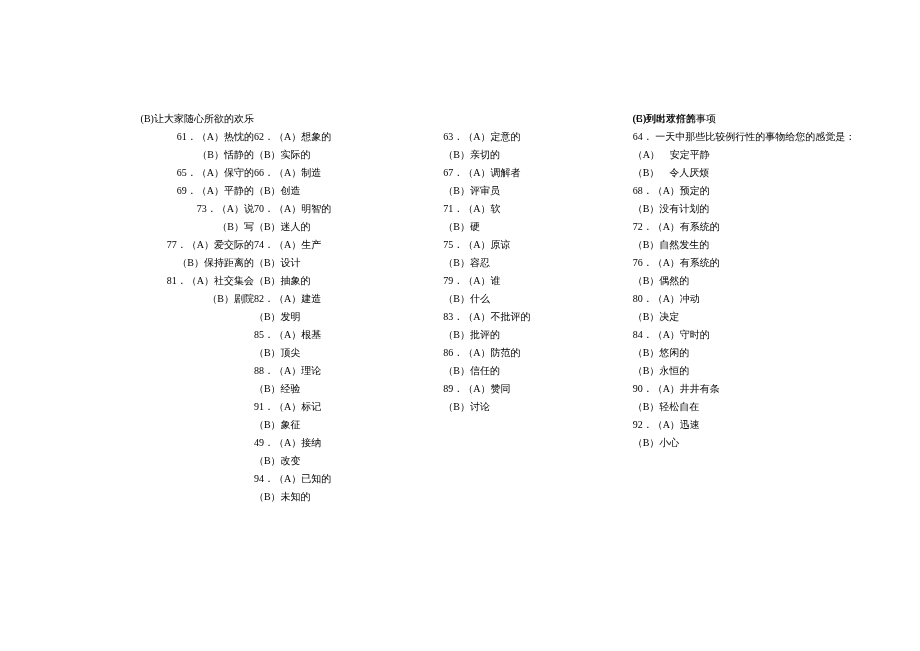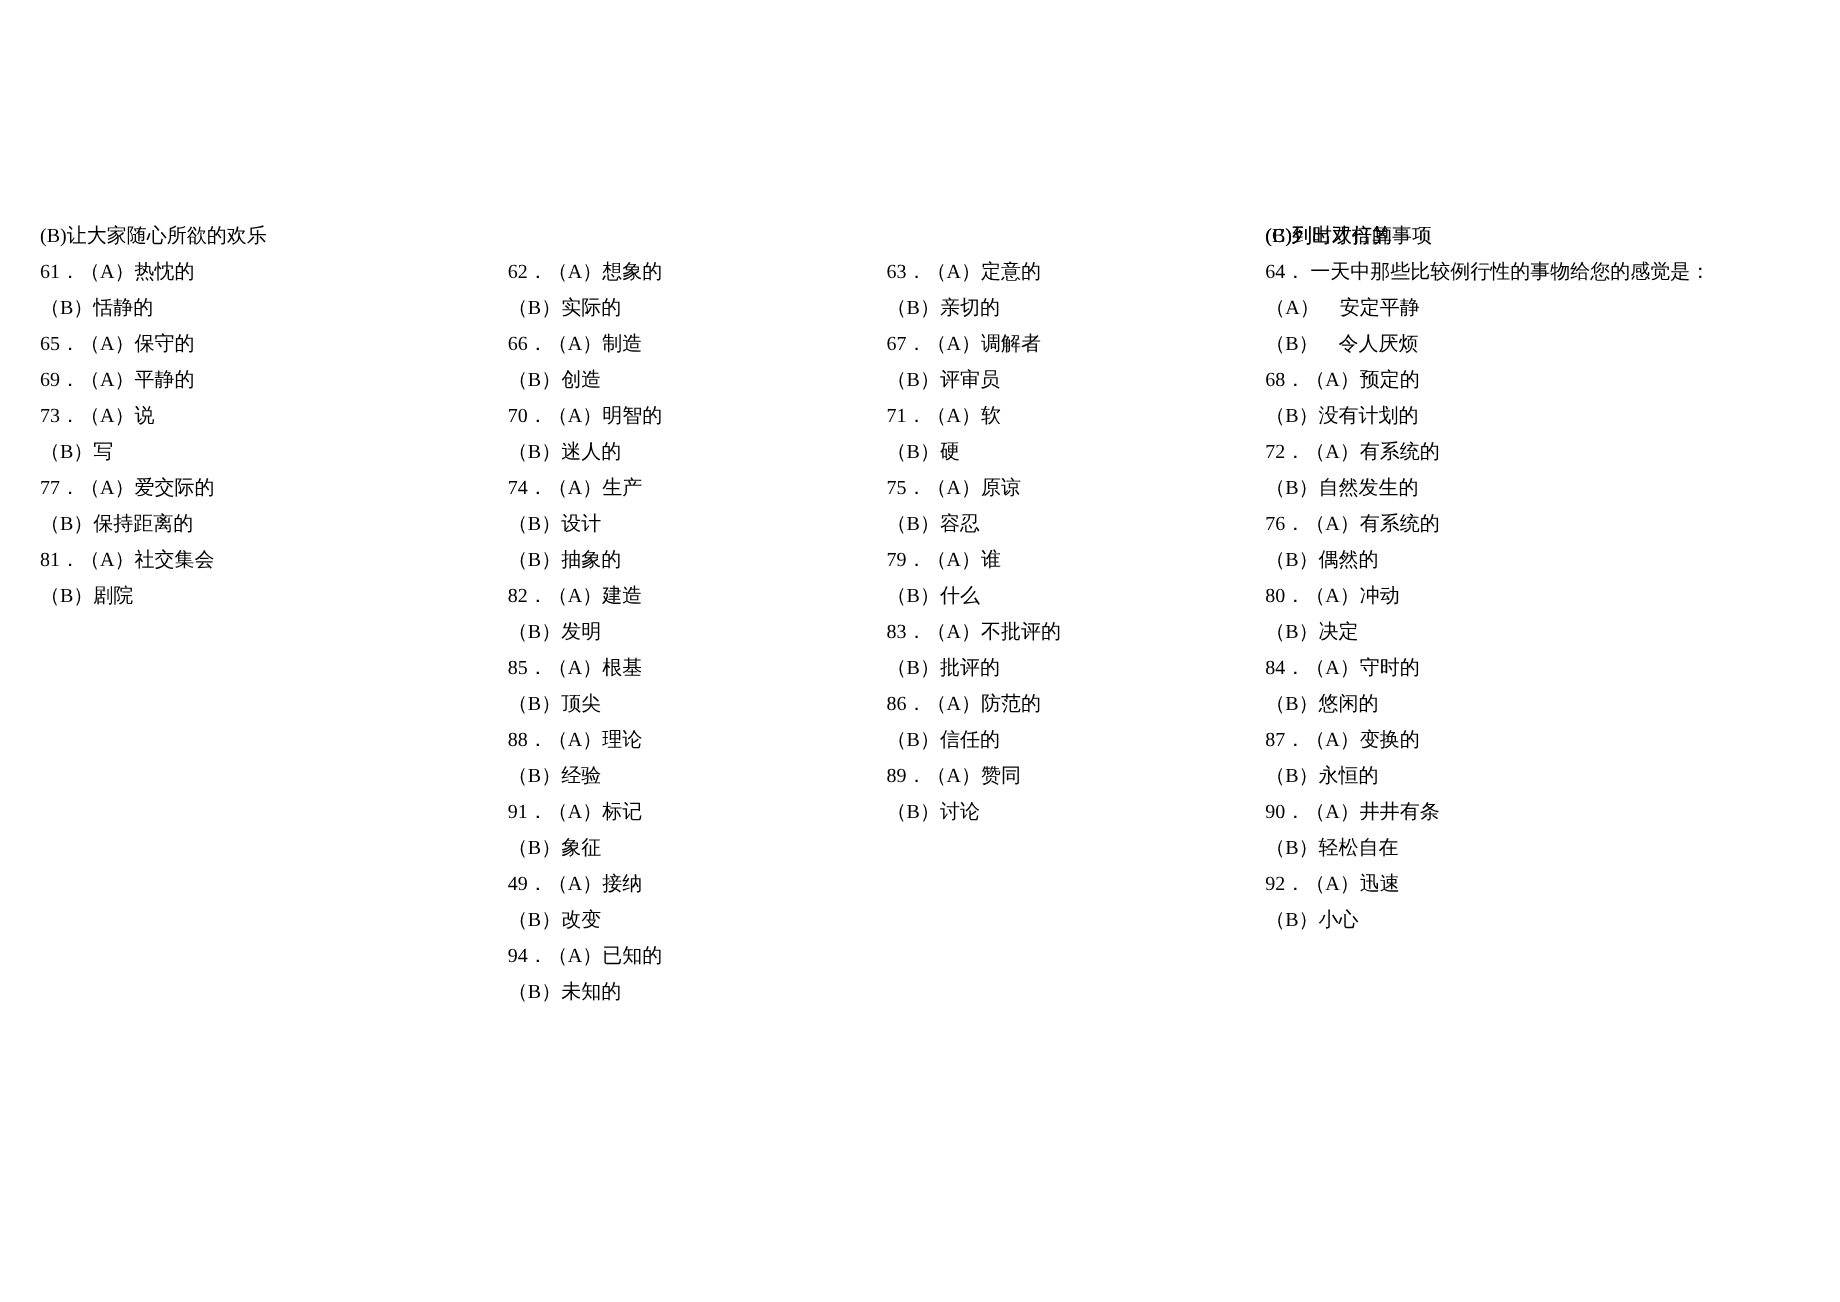--- a/index.html
+++ b/index.html
@@ -18,21 +18,21 @@
     top: 110px;
     left: 20px;
     right: 20px;
     display: flex;
     gap: 0;
   }
   .col {
     flex: 1;
     line-height: 18px;
   }
-  .col1 { flex: 1.05; }
+  .col1 { flex: 1.05; text-align: right; }
   .col2 { flex: 0.85; }
   .col3 { flex: 0.85; }
   .col4 { flex: 1.2; }
   .item-line {
     white-space: nowrap;
   }
   .header-line {
     margin-bottom: 0;
   }
 </style>
@@ -109,21 +109,20 @@
     <div class="item-line">68．（A）预定的</div>
     <div class="item-line">（B）没有计划的</div>
     <div class="item-line">72．（A）有系统的</div>
     <div class="item-line">（B）自然发生的</div>
     <div class="item-line">76．（A）有系统的</div>
     <div class="item-line">（B）偶然的</div>
     <div class="item-line">80．（A）冲动</div>
     <div class="item-line">（B）决定</div>
     <div class="item-line">84．（A）守时的</div>
     <div class="item-line">（B）悠闲的</div>
-    <div class="item-line">87．（A）变换的</div>
     <div class="item-line">（B）永恒的</div>
     <div class="item-line">90．（A）井井有条</div>
     <div class="item-line">（B）轻松自在</div>
     <div class="item-line">92．（A）迅速</div>
     <div class="item-line">（B）小心</div>
   </div>
 
 </div>
 
 </body></html>

